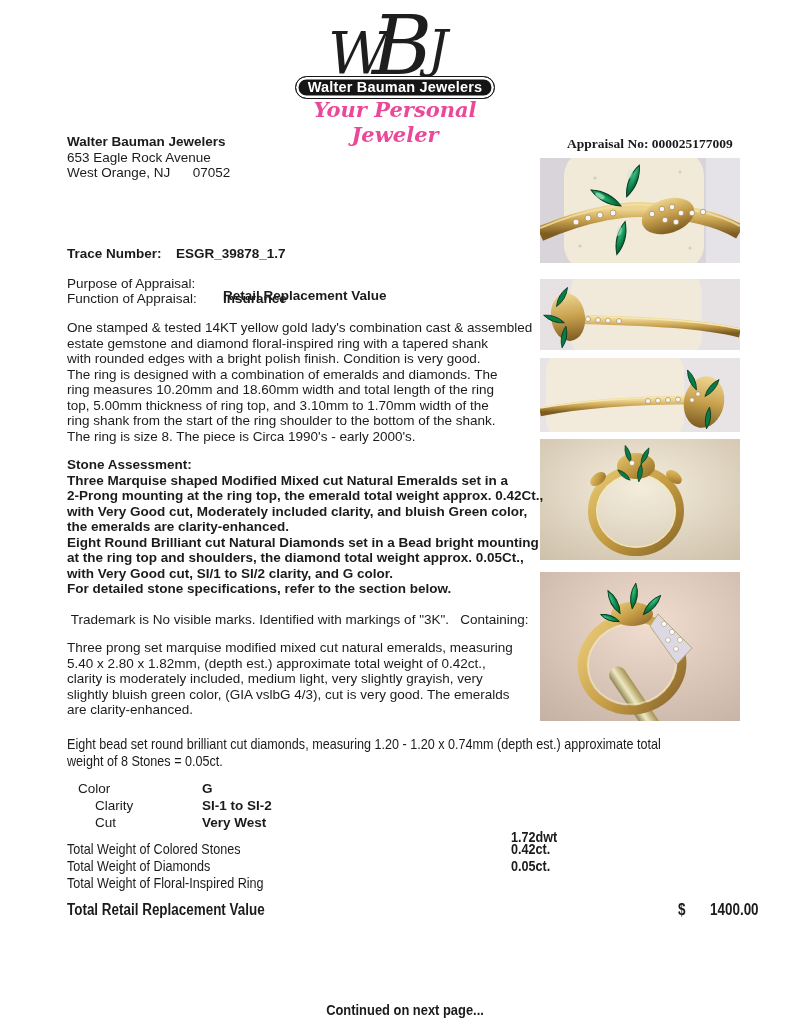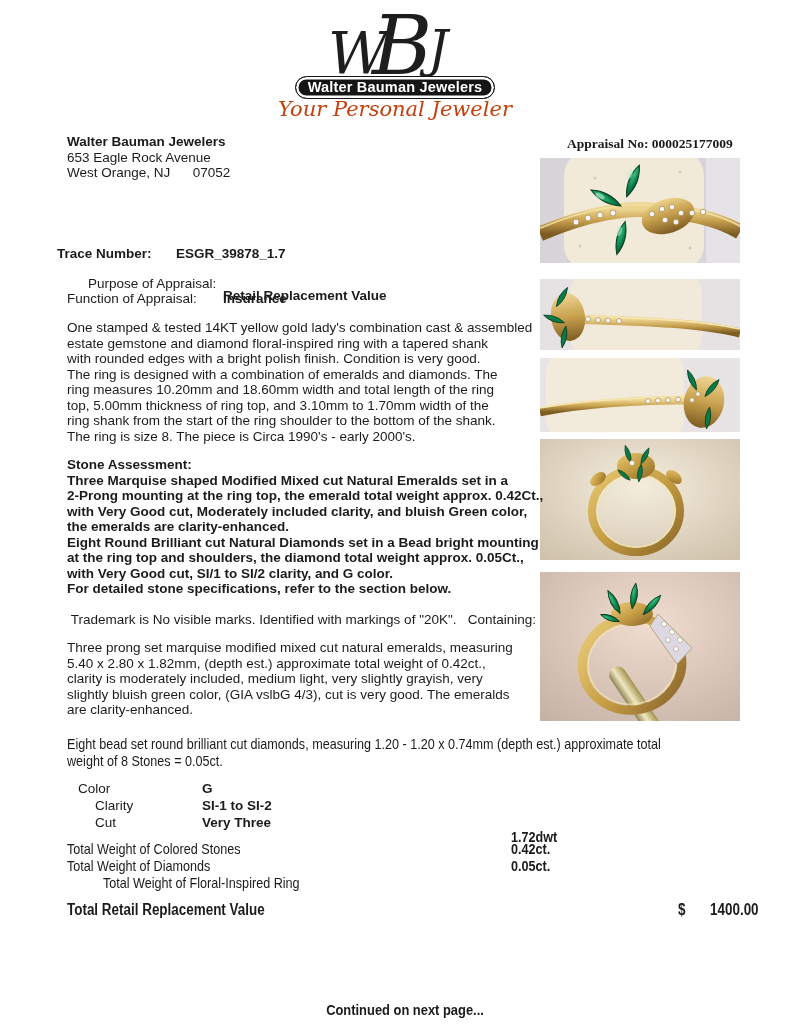--- a/index.html
+++ b/index.html
@@ -21,22 +21,22 @@
   .mono { font-family:"DejaVu Serif", serif; font-style:italic; color:#1e1e1e; line-height:1; }
   .pill {
     left:295px; top:76px; width:200px; height:23px; border-radius:12px;
     background:#151515; border:1.5px solid #151515;
     box-shadow:inset 0 0 0 2.5px #ffffff;
     color:#fff; font-weight:bold; font-size:14.5px; line-height:20px;
     text-align:center; letter-spacing:0.2px;
   }
   .tagline {
     left:275px; top:97px; width:240px; text-align:center;
-    font-family:"DejaVu Serif", serif; font-style:italic; font-weight:400;
-    font-size:21px; color:#c2410c;
+    font-family:"DejaVu Serif", serif; font-style:italic; font-weight:700;
+    font-size:21px; color:#ec4899;
   }
   .photo { left:540px; width:200px; overflow:hidden; background:#ddd; }
   .photo svg { display:block; }
 </style>
 </head>
 <body>
 
 <div id="page">
 
   <div>
@@ -234,24 +234,24 @@
       <ellipse cx="92" cy="42" rx="21" ry="12" fill="url(#g5gold)"></ellipse>
       <g fill="url(#g5em)" stroke="#033a20" stroke-width="0.9">
         <path d="M0,-13 Q6.5,0 0,13 Q-6.5,0 0,-13 Z" transform="translate(74,30) rotate(-28)"></path>
         <path d="M0,-13 Q6.5,0 0,13 Q-6.5,0 0,-13 Z" transform="translate(94,24) rotate(8)"></path>
         <path d="M0,-13 Q6.5,0 0,13 Q-6.5,0 0,-13 Z" transform="translate(112,33) rotate(42)"></path>
         <path d="M0,-10 Q5,0 0,10 Q-5,0 0,-10 Z" transform="translate(70,46) rotate(-70)"></path>
       </g>
     </svg>
   </div>
 
-  <span class="abs txt b" style="left:57px; top:246px;">Trace Number:</span>
+  <span class="abs txt b" style="left:67px; top:246px;">Trace Number:</span>
   <span class="abs txt b" style="left:176px; top:246px;">ESGR_39878_1.7</span>
 
-  <span class="abs txt" style="left:67px; top:276px;margin-left:21px;">Purpose of Appraisal:</span>
+  <span class="abs txt" style="left:67px; top:276px;">Purpose of Appraisal:</span>
   <span class="abs txt b" style="left:223px; top:288px;">Retail Replacement Value</span>
 
   <span class="abs txt" style="left:67px; top:291px;">Function of Appraisal:</span>
   <span class="abs txt b" style="left:223px; top:291px;">Insurance</span>
 
   <div class="abs txt pre" style="left:67px; top:320px; width:492px;">One stamped &amp; tested 14KT yellow gold lady's combination cast &amp; assembled
 estate gemstone and diamond floral-inspired ring with a tapered shank
 with rounded edges with a bright polish finish. Condition is very good.
 The ring is designed with a combination of emeralds and diamonds. The
 ring measures 10.20mm and 18.60mm width and total length of the ring
@@ -262,48 +262,48 @@
   <div class="abs txt pre" style="left:67px; top:457px; width:492px;font-weight:bold;">Stone Assessment:
 Three Marquise shaped Modified Mixed cut Natural Emeralds set in a
 2-Prong mounting at the ring top, the emerald total weight approx. 0.42Ct.,
 with Very Good cut, Moderately included clarity, and bluish Green color,
 the emeralds are clarity-enhanced.
 Eight Round Brilliant cut Natural Diamonds set in a Bead bright mounting
 at the ring top and shoulders, the diamond total weight approx. 0.05Ct.,
 with Very Good cut, SI/1 to SI/2 clarity, and G color.
 For detailed stone specifications, refer to the section below.</div>
 
-  <div class="abs txt pre" style="left:67px; top:612px; width:500px;"> Trademark is No visible marks. Identified with markings of "20K".   Containing:</div>
+  <div class="abs txt pre" style="left:67px; top:612px; width:500px;"> Trademark is No visible marks. Identified with markings of "3K".   Containing:</div>
 
   <div class="abs txt pre" style="left:67px; top:640px; width:492px;">Three prong set marquise modified mixed cut natural emeralds, measuring
 5.40 x 2.80 x 1.82mm, (depth est.) approximate total weight of 0.42ct.,
 clarity is moderately included, medium light, very slightly grayish, very
 slightly bluish green color, (GIA vslbG 4/3), cut is very good. The emeralds
 are clarity-enhanced.</div>
 
   <div class="abs" style="left:67px; top:735px; width:820px;">
     <span class="nrw">Eight bead set round brilliant cut diamonds, measuring 1.20 - 1.20 x 0.74mm (depth est.) approximate total
 weight of 8 Stones = 0.05ct.</span>
   </div>
 
   <div>
     <span class="abs txt" style="left:78px; top:781px;">Color</span>
     <span class="abs txt b" style="left:202px; top:781px;">G</span>
     <span class="abs txt" style="left:95px; top:798px;">Clarity</span>
     <span class="abs txt b" style="left:202px; top:798px;">SI-1 to SI-2</span>
     <span class="abs txt" style="left:95px; top:815px;">Cut</span>
-    <span class="abs txt b" style="left:202px; top:815px;">Very Three</span>
+    <span class="abs txt b" style="left:202px; top:815px;">Very West</span>
   </div>
 
   <div>
     <span class="abs" style="left:67px; top:840px;"><span class="nrw">Total Weight of Colored Stones</span></span>
     <span class="abs" style="left:511px; top:840px;"><span class="nrw b">0.42ct.</span></span>
     <span class="abs" style="left:67px; top:857px;"><span class="nrw">Total Weight of Diamonds</span></span>
     <span class="abs" style="left:511px; top:857px;"><span class="nrw b">0.05ct.</span></span>
-    <span class="abs" style="left:67px; top:874px;margin-left:36px;"><span class="nrw">Total Weight of Floral-Inspired Ring</span></span>
+    <span class="abs" style="left:67px; top:874px;"><span class="nrw">Total Weight of Floral-Inspired Ring</span></span>
     <span class="abs" style="left:511px; top:828px;text-align:right;"><span class="nrw b">1.72dwt</span></span>
 
     <span class="abs" style="left:67px; top:901px;"><span class="nrw b" style="font-size:16px;">Total Retail Replacement Value</span></span>
     <span class="abs" style="left:678px; top:901px;"><span class="nrw b" style="font-size:16px;">$</span></span>
     <span class="abs" style="left:710px; top:901px;"><span class="nrw b" style="font-size:16px;">1400.00</span></span>
   </div>
 
   <div class="abs" style="left:0; top:1001px; width:810px;">
     <span class="nrw-c b">Continued on next page...</span>
   </div>

